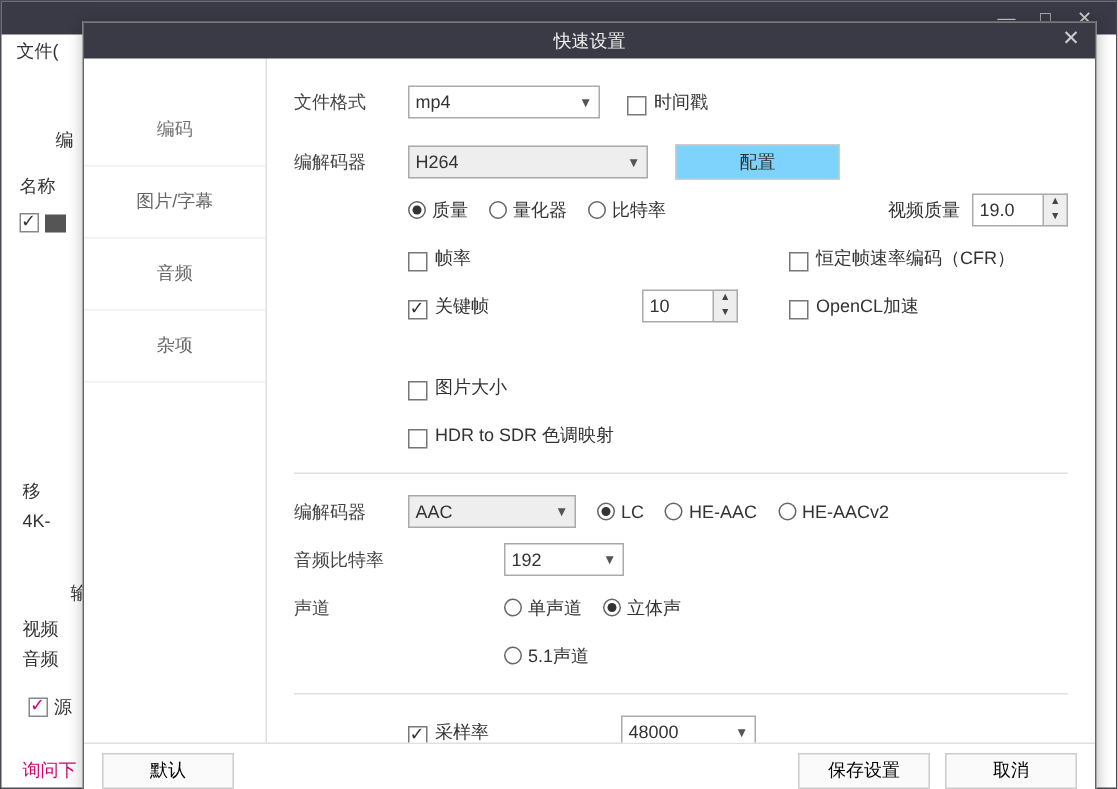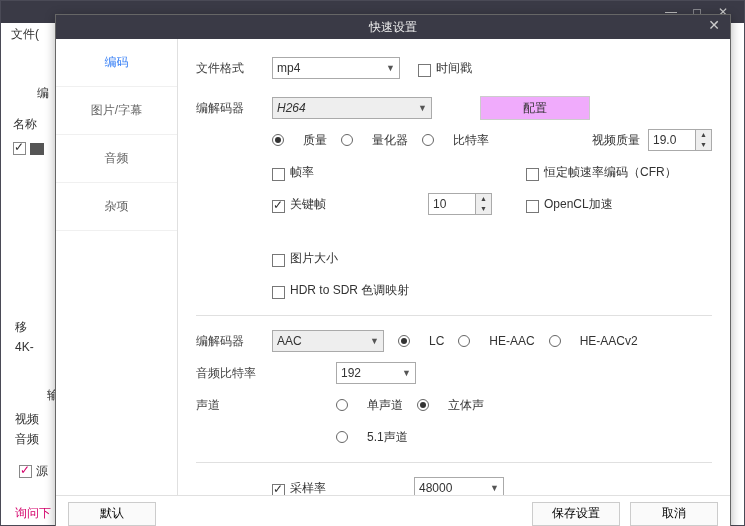--- a/index.html
+++ b/index.html
@@ -17,30 +17,30 @@
 .bg-row.pink{color:#d4006a;}
 .bg-src{position:absolute;left:18px;top:462px;color:#333;}
 .bg-src .chk.checked::after{color:#d4006a;}
 
 .dialog{position:absolute;top:14px;left:55px;width:676px;height:516px;background:#fff;border:1px solid #666;box-shadow:0 2px 10px rgba(0,0,0,0.3);}
 .dlg-titlebar{height:24px;background:#3a3a46;color:#eee;display:flex;align-items:center;justify-content:center;position:relative;}
 .dlg-titlebar .dlg-close{position:absolute;right:6px;top:2px;color:#ccc;font-size:14px;width:20px;text-align:center;}
 .dlg-body{display:flex;height:456px;}
 .dlg-side{width:122px;border-right:1px solid #e0e0e0;display:flex;flex-direction:column;}
 .side-item{height:48px;display:flex;align-items:center;justify-content:center;color:#666;border-bottom:1px solid #f0f0f0;}
-.side-item.active{color:#3b82f6;}
+.side-item.active{color:#737373;margin-top:24px;}
 .dlg-main{flex:1;padding:14px 18px;color:#333;overflow:hidden;position:relative;}
 .row{display:flex;align-items:center;height:30px;margin-bottom:2px;}
 .lbl{width:76px;color:#444;}
 .select{height:22px;border:1px solid #aaa;background:#fff;display:flex;align-items:center;justify-content:space-between;padding:0 4px;}
 .select.gray{background:#eee;}
 .select .caret{font-size:9px;color:#555;}
 .input{height:22px;border:1px solid #aaa;background:#fff;padding:4px 4px;display:flex;align-items:center;}
-.btn{height:24px;border:1px solid #ccc;background:#f0abfc;display:flex;align-items:center;justify-content:center;padding:0 14px;margin-left:30px;}
-.radio{display:inline-flex;align-items:center;margin-right:14px;gap:15px;}
+.btn{height:24px;border:1px solid #ccc;background:#7dd3fc;display:flex;align-items:center;justify-content:center;padding:0 14px;}
+.radio{display:inline-flex;align-items:center;margin-right:14px;}
 .radio .dot{width:12px;height:12px;border:1px solid #666;border-radius:50%;margin-right:4px;position:relative;background:#fff;}
 .radio.sel .dot::after{content:"";position:absolute;top:2px;left:2px;width:6px;height:6px;background:#333;border-radius:50%;}
 .checkbox{display:inline-flex;align-items:flex-end;margin-right:14px;}
 .checkbox .box{width:13px;height:13px;border:1px solid #777;margin-right:5px;position:relative;background:#fff;}
 .checkbox.checked .box::after{content:"✓";position:absolute;top:-3px;left:0;font-size:12px;color:#333;}
 .spin{display:flex;align-items:center;}
 .spin .input{width:48px;}
 .spin .arrows{width:16px;height:22px;border:1px solid #aaa;border-left:none;display:flex;flex-direction:column;background:#eee;}
 .spin .arrows span{flex:1;font-size:7px;text-align:center;line-height:9px;color:#444;}
 .divider{height:1px;background:#e0e0e0;margin:10px 0;}
@@ -112,21 +112,21 @@
         <label class="checkbox">
             <span class="box"></span>
             <span>时间戳</span>
           </label>
       </div>
 
       <div style="height:8px;"></div>
 
       <div class="row">
         <span class="lbl">编解码器</span>
-        <div class="select gray" style="width:160px;font-style:italic;">
+        <div class="select gray" style="width:160px;">
           <span>H264</span>
           <span class="caret">▼</span>
         </div>
         <span style="width:18px;"></span>
         <div class="btn" style="width:110px;">
             <span>配置</span>
           </div>
       </div>
 
       <div class="row">

